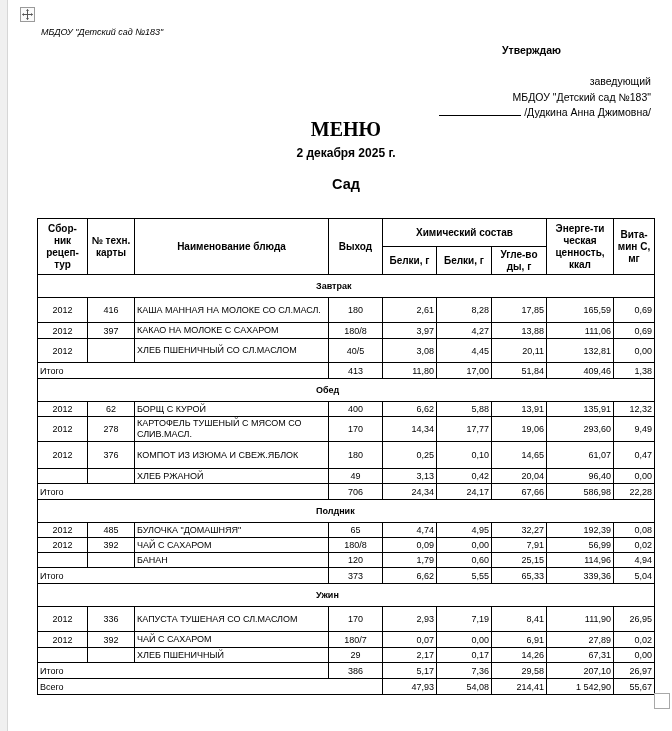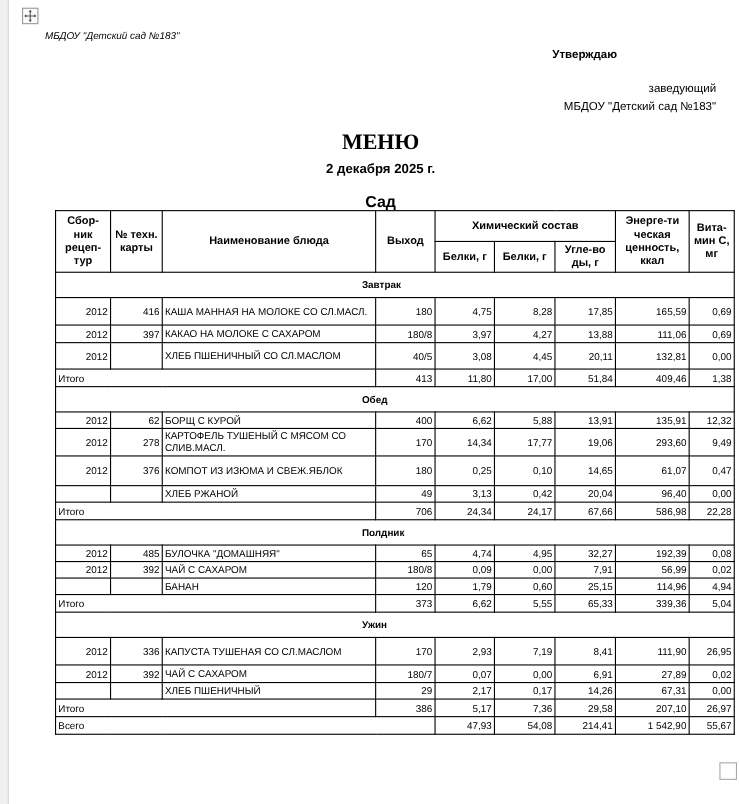--- a/index.html
+++ b/index.html
@@ -41,34 +41,33 @@
   }
   .menu-date {
     position: absolute; left: 0; width: 692px; top: 146px; text-align: center;
     font-weight: bold; font-size: 12px;
   }
   .menu-venue {
     position: absolute; left: 0; width: 692px; top: 176px; text-align: center;
     font-weight: bold; font-size: 14.5px;
   }
   table.menu {
-    position: absolute; left: 37px; top: 191px;
+    position: absolute; left: 37px; top: 218px;
     border-collapse: collapse; table-layout: fixed;
     width: 617px;
-    margin-left: 13px;
   }
   table.menu td, table.menu th {
     border: 1px solid #000; padding: 0 2px; font-size: 9px;
     overflow: hidden; white-space: nowrap;
   }
   table.menu th {
     font-weight: bold; font-size: 10px; line-height: 12px; text-align: center;
     white-space: normal;
   }
-  .c { text-align: right; }
+  .c { text-align: center; }
   .r { text-align: right; }
   .l { text-align: left; }
   .dish { white-space: normal !important; line-height: 11px; }
   .section td {
     font-weight: bold; font-size: 12.5px; padding: 0; height: 22px;
   }
   .section .sec-label { padding-left: 278px; text-align: left; }
   .total td { font-weight: normal; font-size: 8.5px; height: 15px; }
   .corner-box {
     position: absolute; left: 654px; top: 693px; width: 16px; height: 16px;
@@ -87,20 +86,21 @@
   </svg>
 </div>
 
 <div class="org-label">МБДОУ "Детский сад №183"</div>
 
 <div class="approve-title">Утверждаю</div>
 
 <div class="approve-block">
   <div>заведующий</div>
   <div>МБДОУ "Детский сад №183"</div>
+  <div><span class="sign-line"></span><span>/Дудкина Анна Джимовна/</span></div>
 </div>
 
 <div class="menu-title">МЕНЮ</div>
 <div class="menu-date">2 декабря 2025 г.</div>
 <div class="menu-venue">Сад</div>
 
 <table class="menu">
   <colgroup>
     <col style="width:50px">
       <col style="width:47px">
@@ -131,21 +131,21 @@
   <tbody>
 
     <tr class="section">
         <td colspan="9" class="sec-label">Завтрак</td>
       </tr>
     <tr style="height:25px">
       <td class="c">2012</td>
       <td class="c">416</td>
       <td class="l dish">КАША МАННАЯ НА МОЛОКЕ СО СЛ.МАСЛ.</td>
       <td class="c">180</td>
-      <td class="r">4,75</td>
+      <td class="r">2,61</td>
       <td class="r">8,28</td>
       <td class="r">17,85</td>
       <td class="r">165,59</td>
       <td class="r">0,69</td>
     </tr>
     <tr style="height:16px">
       <td class="c">2012</td>
       <td class="c">397</td>
       <td class="l dish">КАКАО НА МОЛОКЕ С САХАРОМ</td>
       <td class="c">180/8</td>

